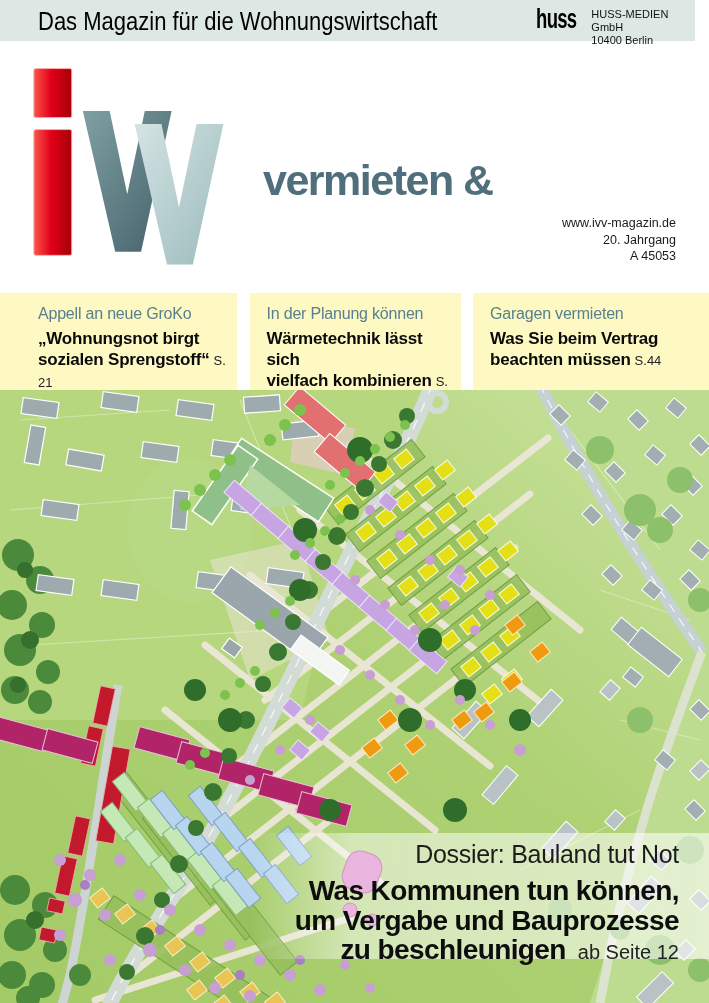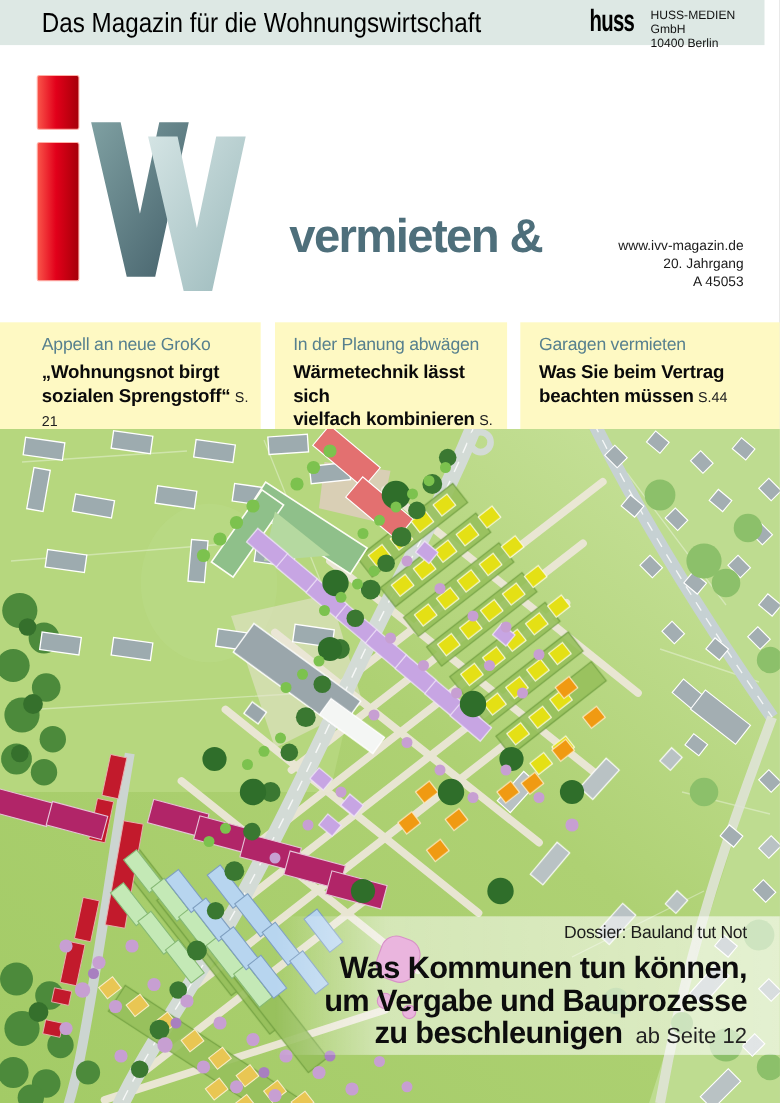--- a/index.html
+++ b/index.html
@@ -10,36 +10,36 @@
   .tagline{position:absolute;left:38px;top:7px;font-size:25px;color:#000;white-space:nowrap;
            transform:scaleX(.88);transform-origin:0 0;letter-spacing:0;}
   .publisher{position:absolute;left:536px;top:6px;display:flex;align-items:flex-start;}
   .huss{font-weight:700;font-size:28px;line-height:26px;transform:scaleX(.66);transform-origin:0 0;
         letter-spacing:-1px;color:#000;}
   .publines{font-size:11px;line-height:13px;color:#111;margin-left:-6px;padding-top:2px;}
   
   .logo{position:absolute;left:32px;top:66px;}
   .ttl{position:absolute;left:263px;font-weight:700;font-size:43px;letter-spacing:-1.5px;white-space:nowrap;}
   .ttl1{top:98px;color:#e2001a;}
-  .ttl2{top:156px;color:#4e6f7b;margin-top:35px;}
+  .ttl2{top:156px;color:#4e6f7b;}
   .ttl3{top:214px;color:#a6c4c4;}
   .issue{position:absolute;right:33px;top:215px;text-align:right;font-size:12.5px;line-height:16.5px;color:#1a1a1a;}
   
   .teasers{position:absolute;top:293px;left:0;width:709px;height:86px;display:grid;
            grid-template-columns:237px 211px 236px;column-gap:12.5px;}
   .tbox{background:#fef9c3;padding:12px 8px 0 17px;box-sizing:border-box;}
   .tbox.first{padding-left:38px;}
   .tkick{font-size:16px;color:#57808e;margin-bottom:5px;letter-spacing:-.2px;}
   .tline{font-size:17px;font-weight:700;color:#0a0a0a;line-height:21px;letter-spacing:-.2px;}
   .pg{font-size:13px;font-weight:400;color:#222;margin-left:4px;letter-spacing:0;}
   
   .map{position:absolute;top:390px;left:0;width:709px;height:613px;}
   .map svg{display:block;}
   .dossier{position:absolute;top:450px;right:30px;text-align:right;color:#161616;}
-  .dkick{font-size:16px;font-weight:400;letter-spacing:-.3px;margin-bottom:7px;color:#1c1c1c;}
+  .dkick{font-size:25px;font-weight:400;letter-spacing:-.3px;margin-bottom:7px;color:#1c1c1c;}
   .dline{font-size:28px;font-weight:700;line-height:29.5px;letter-spacing:-.6px;color:#0d0d0d;}
   .dpage{font-size:20px;font-weight:400;letter-spacing:0;margin-left:12px;color:#222;}
 </style>
 </head>
 <body>
 
 <div class="page">
 
   <div class="topbar">
     <div class="tagline">Das Magazin für die Wohnungswirtschaft</div>
@@ -80,21 +80,21 @@
     <div>A 45053</div>
   </div>
 
   <div class="teasers">
     <div class="tbox first">
       <div class="tkick">Appell an neue GroKo</div>
       <div class="tline">„Wohnungsnot birgt</div>
       <div class="tline"><span>sozialen Sprengstoff“</span><span class="pg">S. 21</span></div>
     </div>
     <div class="tbox">
-      <div class="tkick">In der Planung abwägen</div>
+      <div class="tkick">In der Planung können</div>
       <div class="tline">Wärmetechnik lässt sich</div>
       <div class="tline"><span>vielfach kombinieren</span><span class="pg">S. 26</span></div>
     </div>
     <div class="tbox">
       <div class="tkick">Garagen vermieten</div>
       <div class="tline">Was Sie beim Vertrag</div>
       <div class="tline"><span>beachten müssen</span><span class="pg">S.44</span></div>
     </div>
   </div>
 

